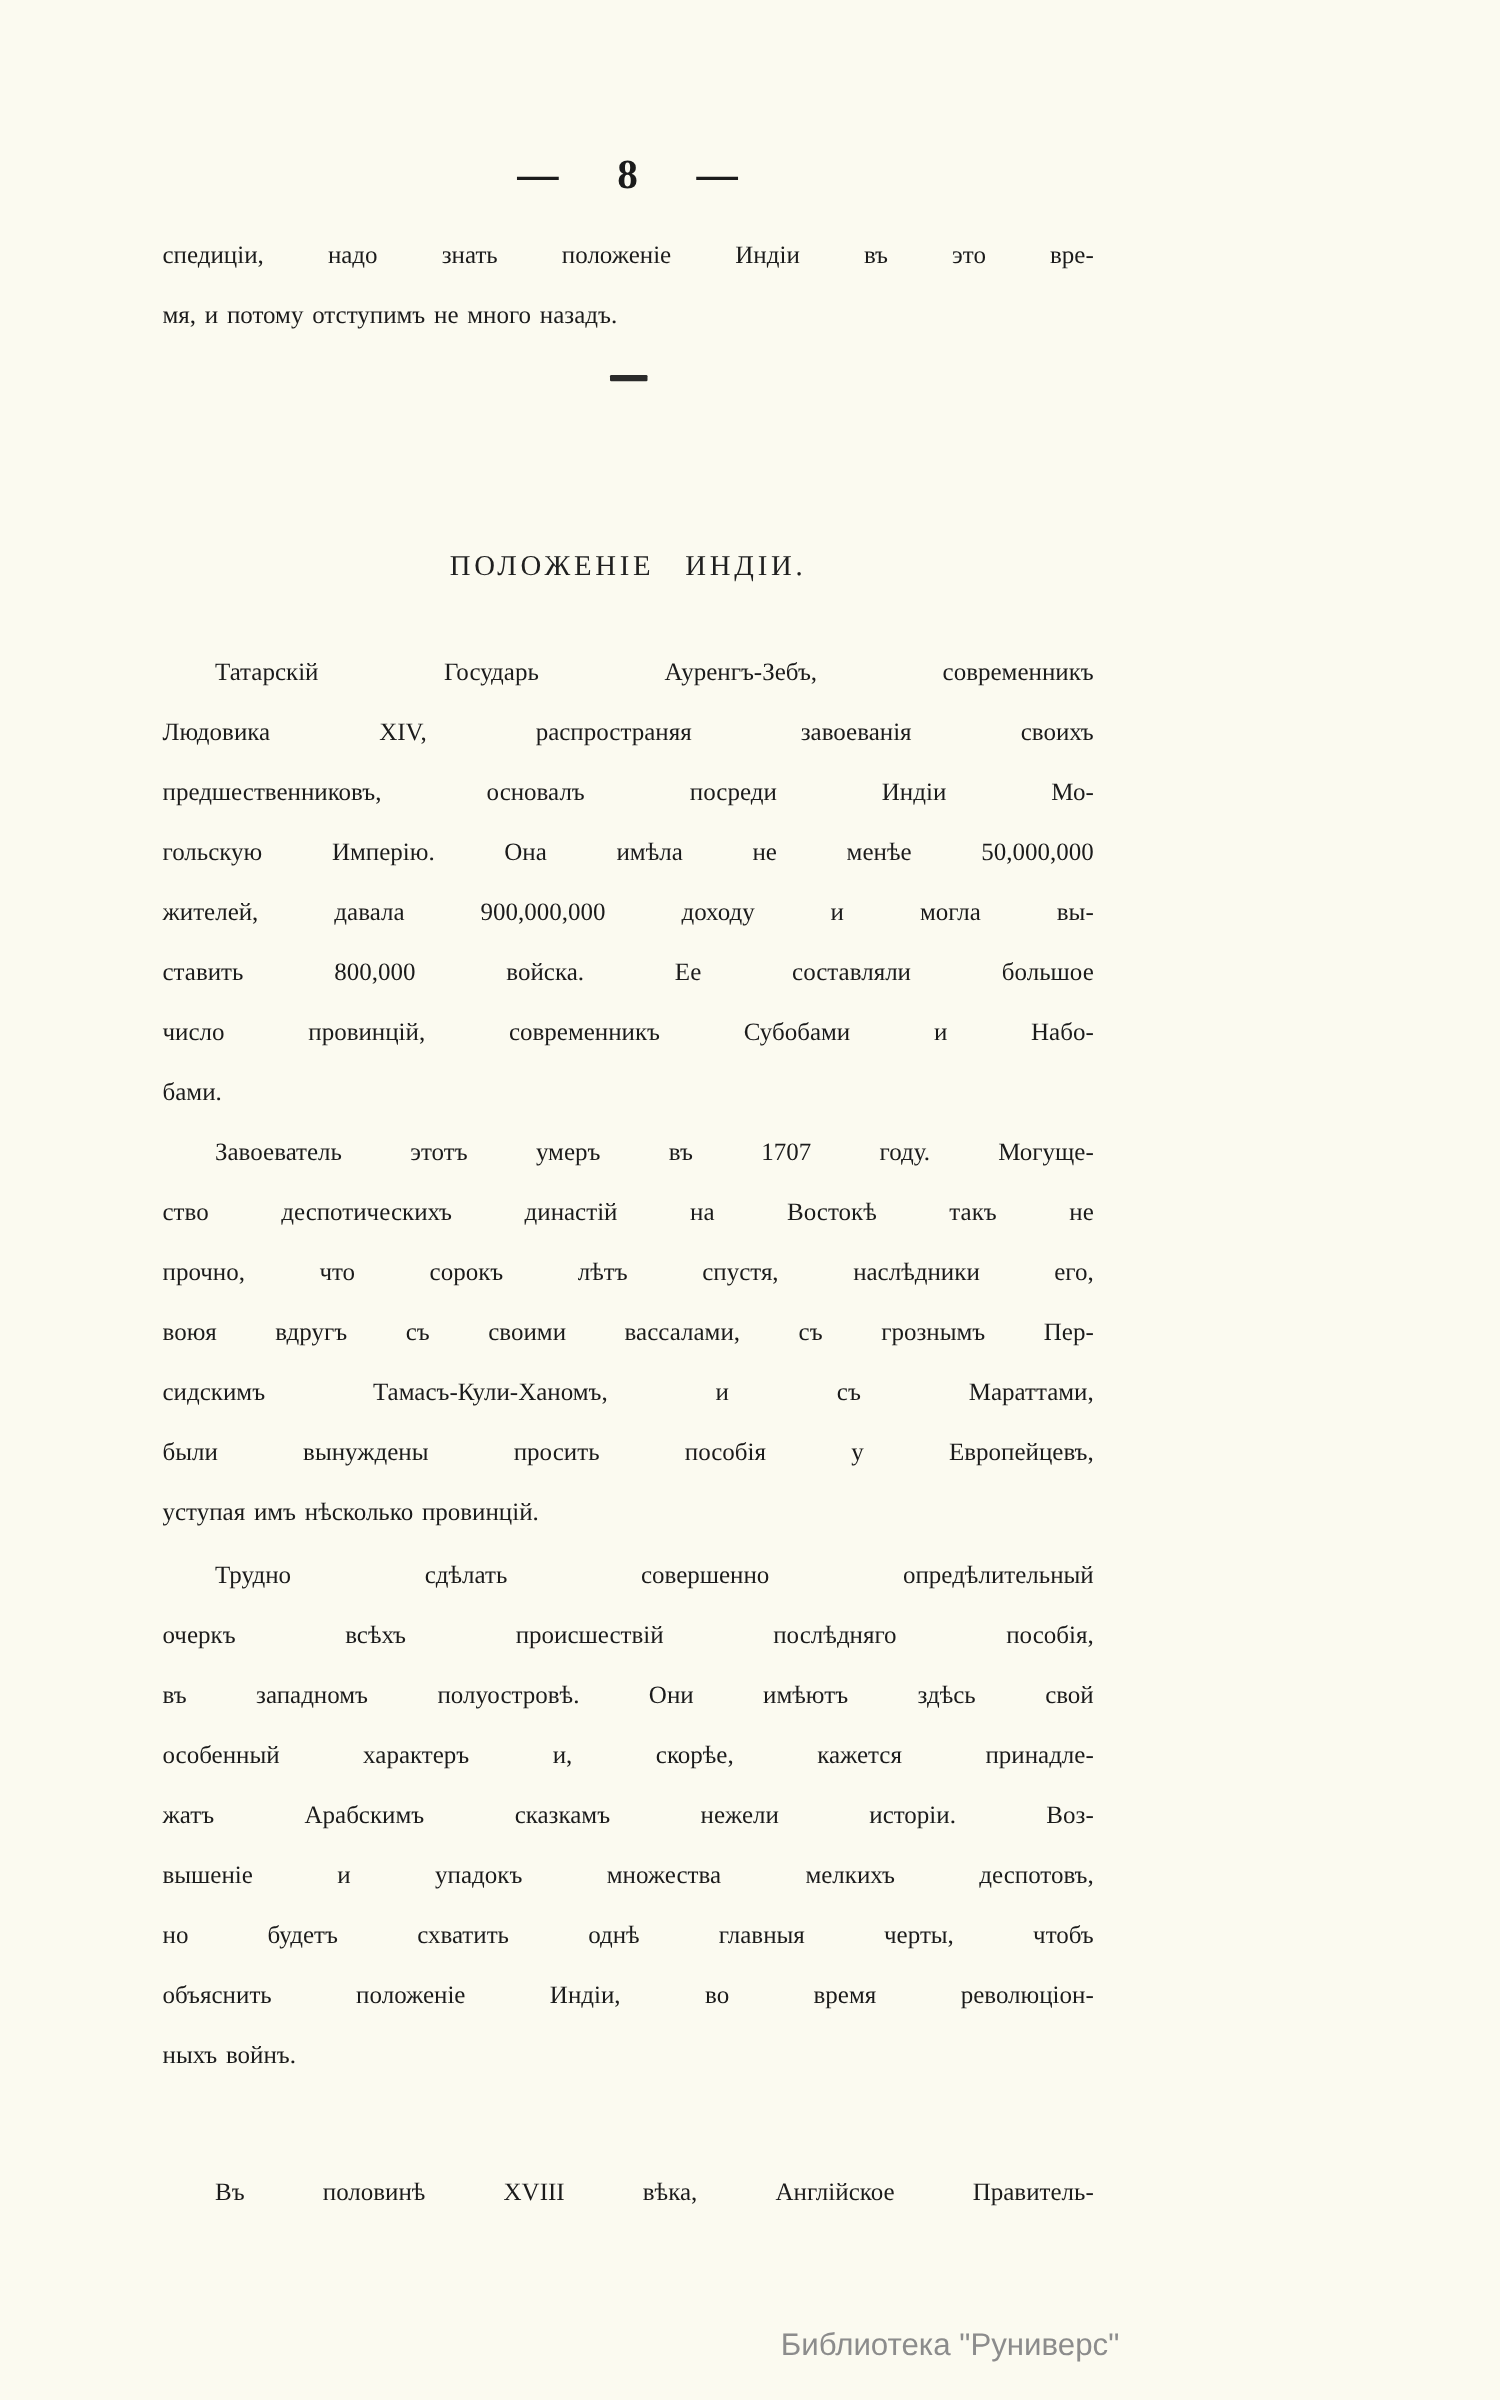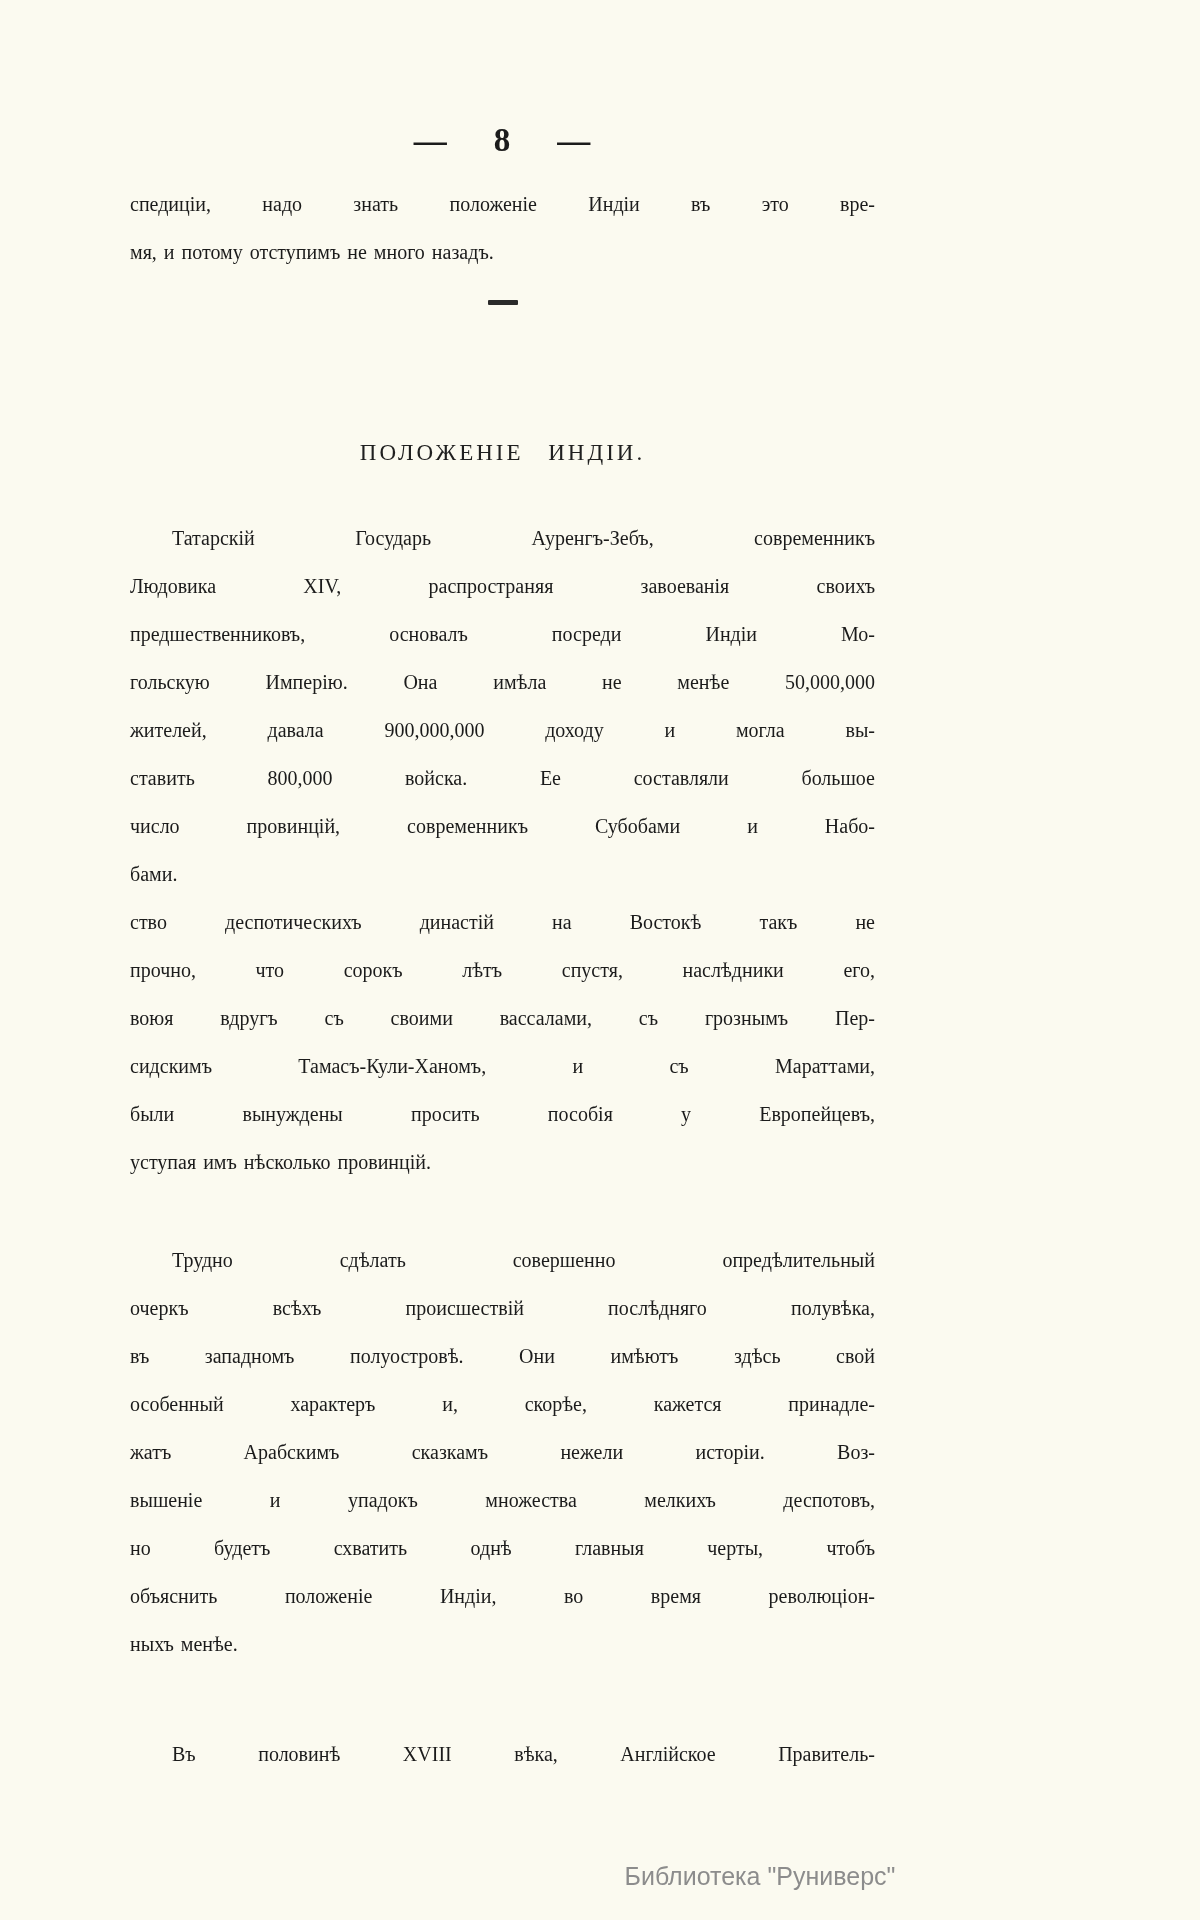--- a/index.html
+++ b/index.html
@@ -121,38 +121,39 @@
     <div class="line">Людовика XIV, распространяя завоеванія своихъ</div>
     <div class="line">предшественниковъ, основалъ посреди Индіи Мо-</div>
     <div class="line">гольскую Имперію. Она имѣла не менѣе 50,000,000</div>
     <div class="line">жителей, давала 900,000,000 доходу и могла вы-</div>
     <div class="line">ставить 800,000 войска. Ее составляли большое</div>
     <div class="line">число провинцій, современникъ Субобами и Набо-</div>
     <div class="line last">бами.</div>
   </div>
 
   <div class="block" id="p2">
+    <div class="line indent">Завоеватель этотъ умеръ въ 1707 году. Могуще-</div>
     <div class="line">ство деспотическихъ династій на Востокѣ такъ не</div>
     <div class="line">прочно, что сорокъ лѣтъ спустя, наслѣдники его,</div>
     <div class="line">воюя вдругъ съ своими вассалами, съ грознымъ Пер-</div>
     <div class="line">сидскимъ Тамасъ-Кули-Ханомъ, и съ Мараттами,</div>
     <div class="line">были вынуждены просить пособія у Европейцевъ,</div>
     <div class="line last">уступая имъ нѣсколько провинцій.</div>
   </div>
 
   <div class="block" id="p3">
     <div class="line indent">Трудно сдѣлать совершенно опредѣлительный</div>
-    <div class="line">очеркъ всѣхъ происшествій послѣдняго полувѣка,</div>
+    <div class="line">очеркъ всѣхъ происшествій послѣдняго пособія,</div>
     <div class="line">въ западномъ полуостровѣ. Они имѣютъ здѣсь свой</div>
     <div class="line">особенный характеръ и, скорѣе, кажется принадле-</div>
     <div class="line">жатъ Арабскимъ сказкамъ нежели исторіи. Воз-</div>
     <div class="line">вышеніе и упадокъ множества мелкихъ деспотовъ,</div>
     <div class="line">но будетъ схватить однѣ главныя черты, чтобъ</div>
     <div class="line">объяснить положеніе Индіи, во время революціон-</div>
-    <div class="line last">ныхъ менѣе.</div>
+    <div class="line last">ныхъ войнъ.</div>
   </div>
 
   <div class="block" id="p4">
     <div class="line indent">Въ половинѣ XVIII вѣка, Англійское Правитель-</div>
   </div>
 
   <div class="watermark">Библиотека "Руниверс"</div>
 
 </div>
 

